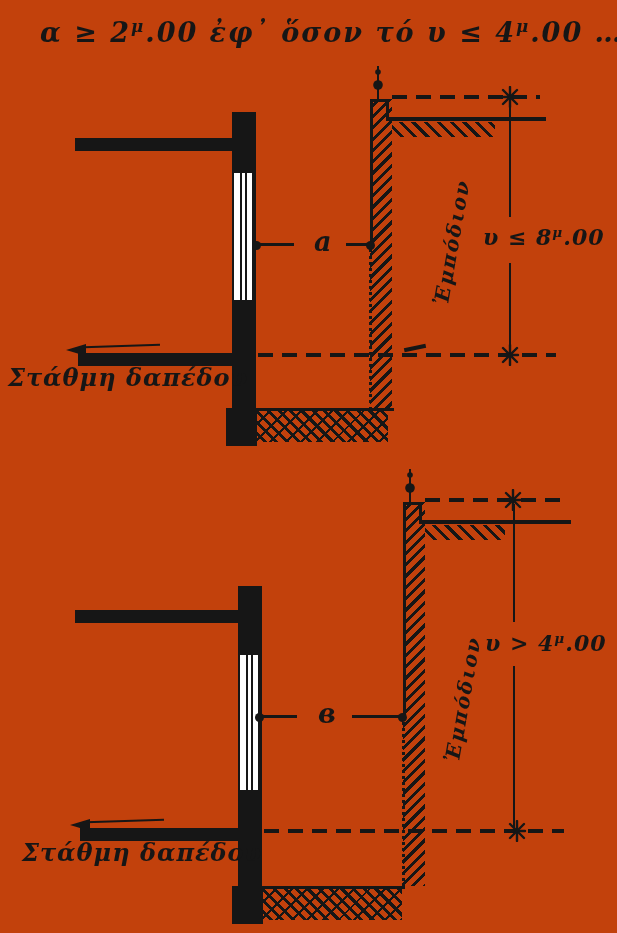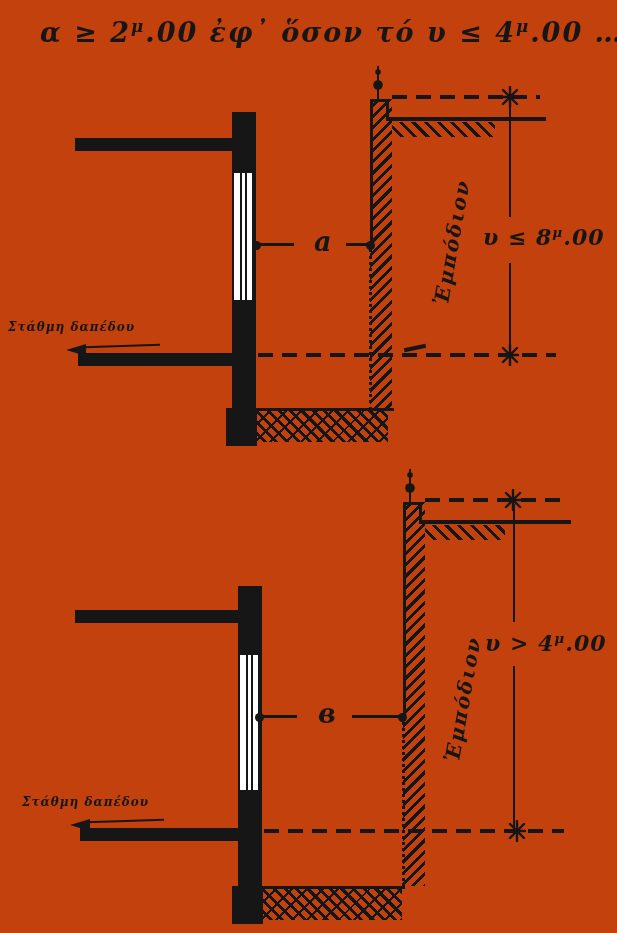--- a/index.html
+++ b/index.html
@@ -3,21 +3,21 @@
 <meta charset="utf-8">
 <style>
   html,body{margin:0;padding:0;background:#e8e8e8;}
   .sheet{position:relative;width:617px;height:933px;background:#c2410c;overflow:hidden;
          font-family:"DejaVu Serif", serif;color:#161616;}
   .abs{position:absolute;}
   .ink{background:#161616;}
   .hand{font-style:italic;font-weight:bold;color:#161616;}
   .title{font-size:27px;letter-spacing:2px;text-align:center;white-space:nowrap;}
   .title sup,.hlabel sup{font-size:0.62em;vertical-align:super;}
-  .flabel{font-size:12px;letter-spacing:1px;white-space:nowrap;}
+  .flabel{font-size:24px;letter-spacing:1px;white-space:nowrap;margin-top:43px;}
   .hlabel{font-size:22px;letter-spacing:1px;white-space:nowrap;}
   .dletter{font-size:27px;}
   .olabel{font-size:20px;letter-spacing:2px;text-align:center;white-space:nowrap;
           transform:rotate(-80deg);transform-origin:50% 50%;}
   .dash-h{height:4px;background:repeating-linear-gradient(90deg,#161616 0 15px,transparent 15px 24px);}
   .hatch-wall{background:repeating-linear-gradient(135deg,transparent 0 5px,#161616 5px 8px);}
   .hatch-roof{background:repeating-linear-gradient(45deg,transparent 0 6px,#161616 6px 9px);}
   .hatch-ground{background:
      repeating-linear-gradient(45deg,transparent 0 5px,#161616 5px 8px),
      repeating-linear-gradient(135deg,transparent 0 9px,#161616 9px 11px);}

